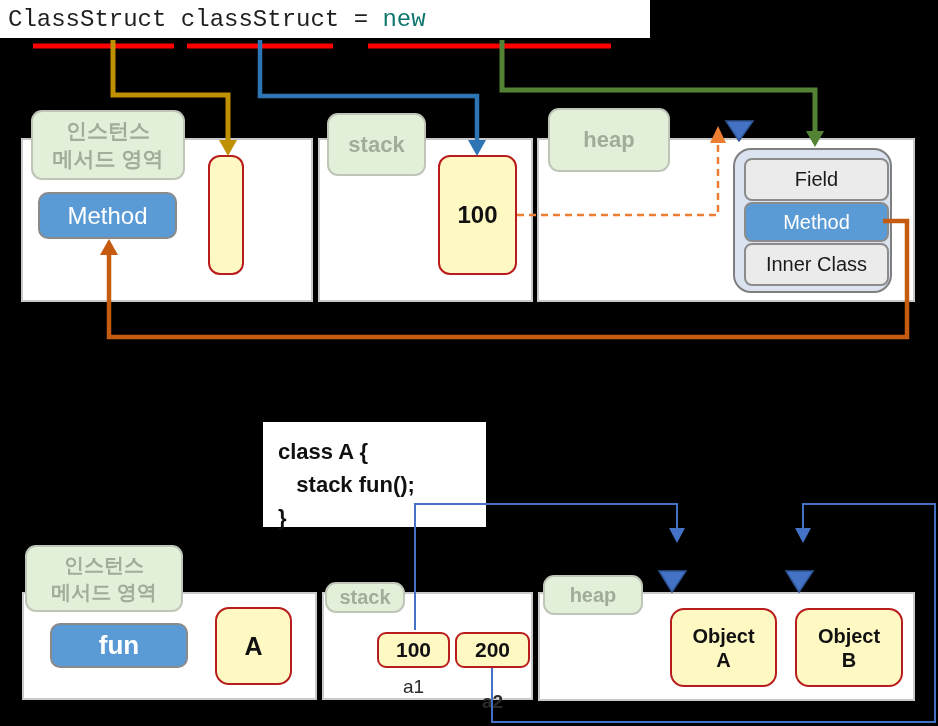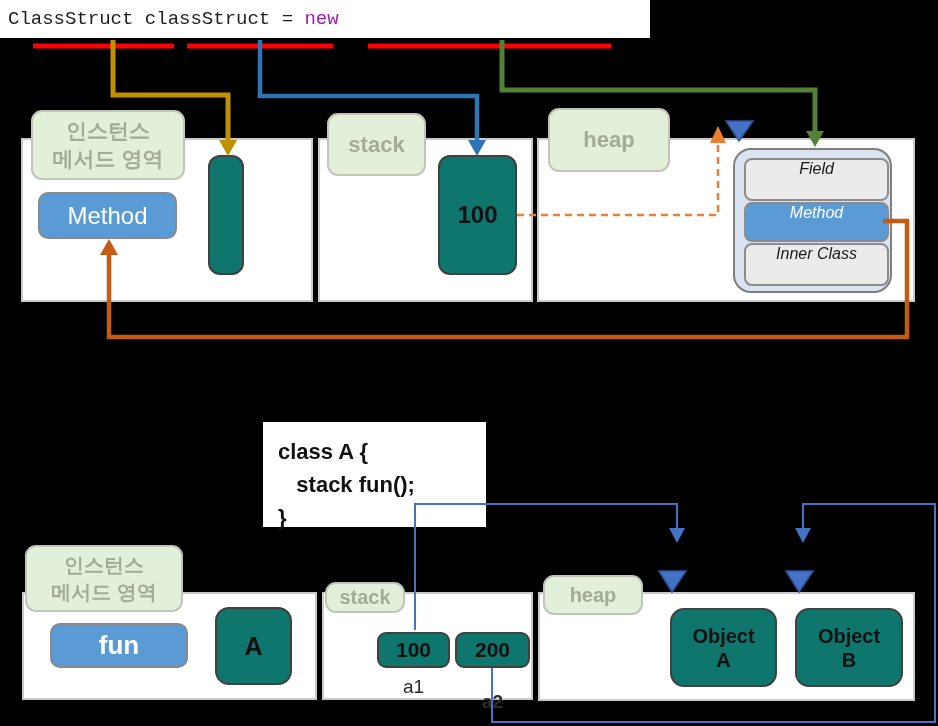--- a/index.html
+++ b/index.html
@@ -2,34 +2,34 @@
 <html><head>
 <meta charset="utf-8">
 <style>
   html,body{margin:0;padding:0;background:#000;}
   #canvas{position:relative;width:938px;height:726px;background:#000;overflow:hidden;
           font-family:"Liberation Sans",sans-serif;}
   .abs{position:absolute;box-sizing:border-box;}
   .center{display:flex;flex-direction:column;align-items:center;justify-content:center;text-align:center;}
 
   .code-box{background:#ffffff;font-family:"Liberation Mono","DejaVu Sans Mono",monospace;
-            font-size:19px;color:#1f1f1f;display:flex;align-items:center;padding-left:8px;}
+            font-size:24px;color:#1f1f1f;display:flex;align-items:center;padding-left:8px;}
   .code-box span{white-space:pre;}
-  .kw{color:#a21caf;}
+  .kw{color:#0f766e;}
 
   .panel{background:#ffffff;border:2px solid #c9c9c9;z-index:4;}
   .green-label{background:#e2efd9;border:2px solid #bfc6b8;border-radius:11px;
                color:#a2ac99;font-weight:bold;z-index:10;line-height:1.35;}
   .blue-btn{background:#5b9bd5;border:2px solid #8a8a8a;border-radius:10px;
             color:#ffffff;z-index:10;}
-  .cream{background:#0f766e;border:2px solid #404040;border-radius:12px;
+  .cream{background:#fef9c3;border:2px solid #b91c1c;border-radius:12px;
          color:#111;font-weight:bold;z-index:10;}
   .container-box{background:#dbe3f1;border:2px solid #7f7f7f;border-radius:18px;z-index:10;}
   .member{position:absolute;left:9px;width:141px;border:2px solid #8c8c8c;border-radius:8px;
-          background:#ebebeb;color:#1a1a1a;font-size:16px;display:flex;justify-content:center;font-style:italic;}
+          background:#ebebeb;color:#1a1a1a;font-size:20px;display:flex;align-items:center;justify-content:center;}
   .member.blue{background:#5b9bd5;color:#fff;}
 
   .classa{background:#ffffff;color:#111;font-weight:bold;font-size:22px;line-height:33px;
           padding:13px 16px 0 15px;z-index:8;}
   .classa div{white-space:pre;}
 
   .varlabel{color:#2b2b2b;font-size:19px;z-index:10;}
 
   svg.overlay{position:absolute;left:0;top:0;z-index:30;pointer-events:none;}
 </style>

